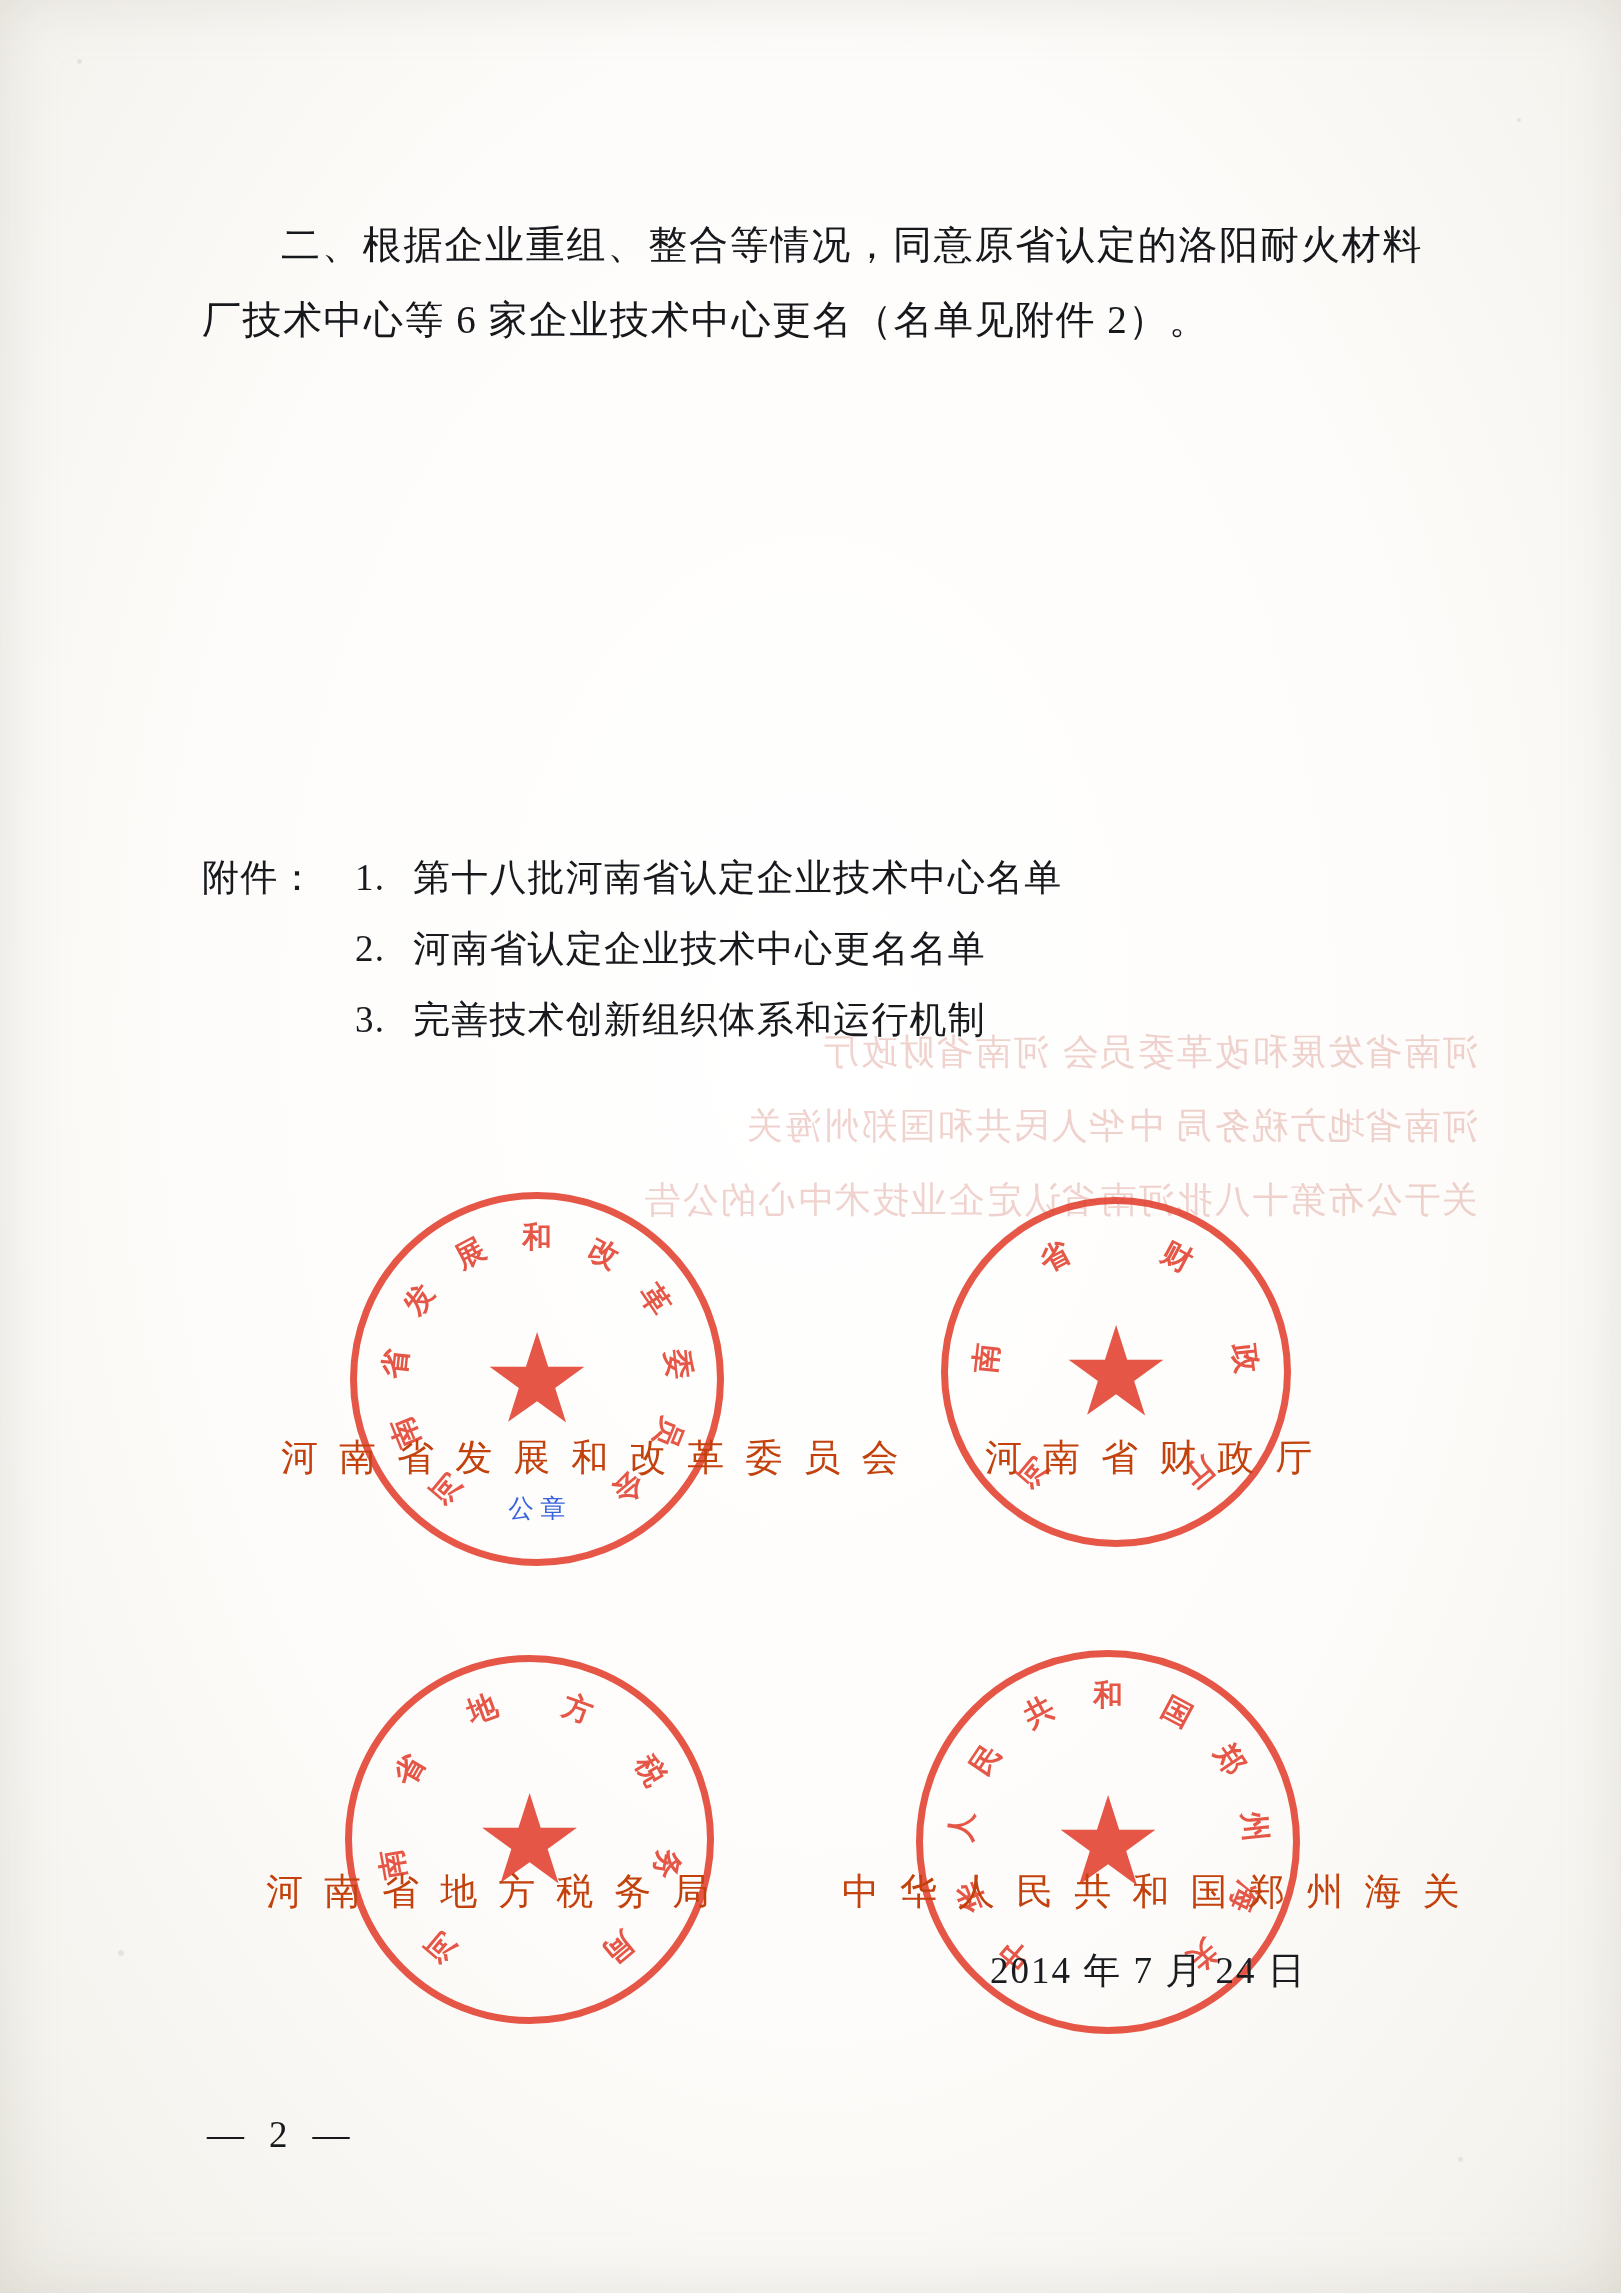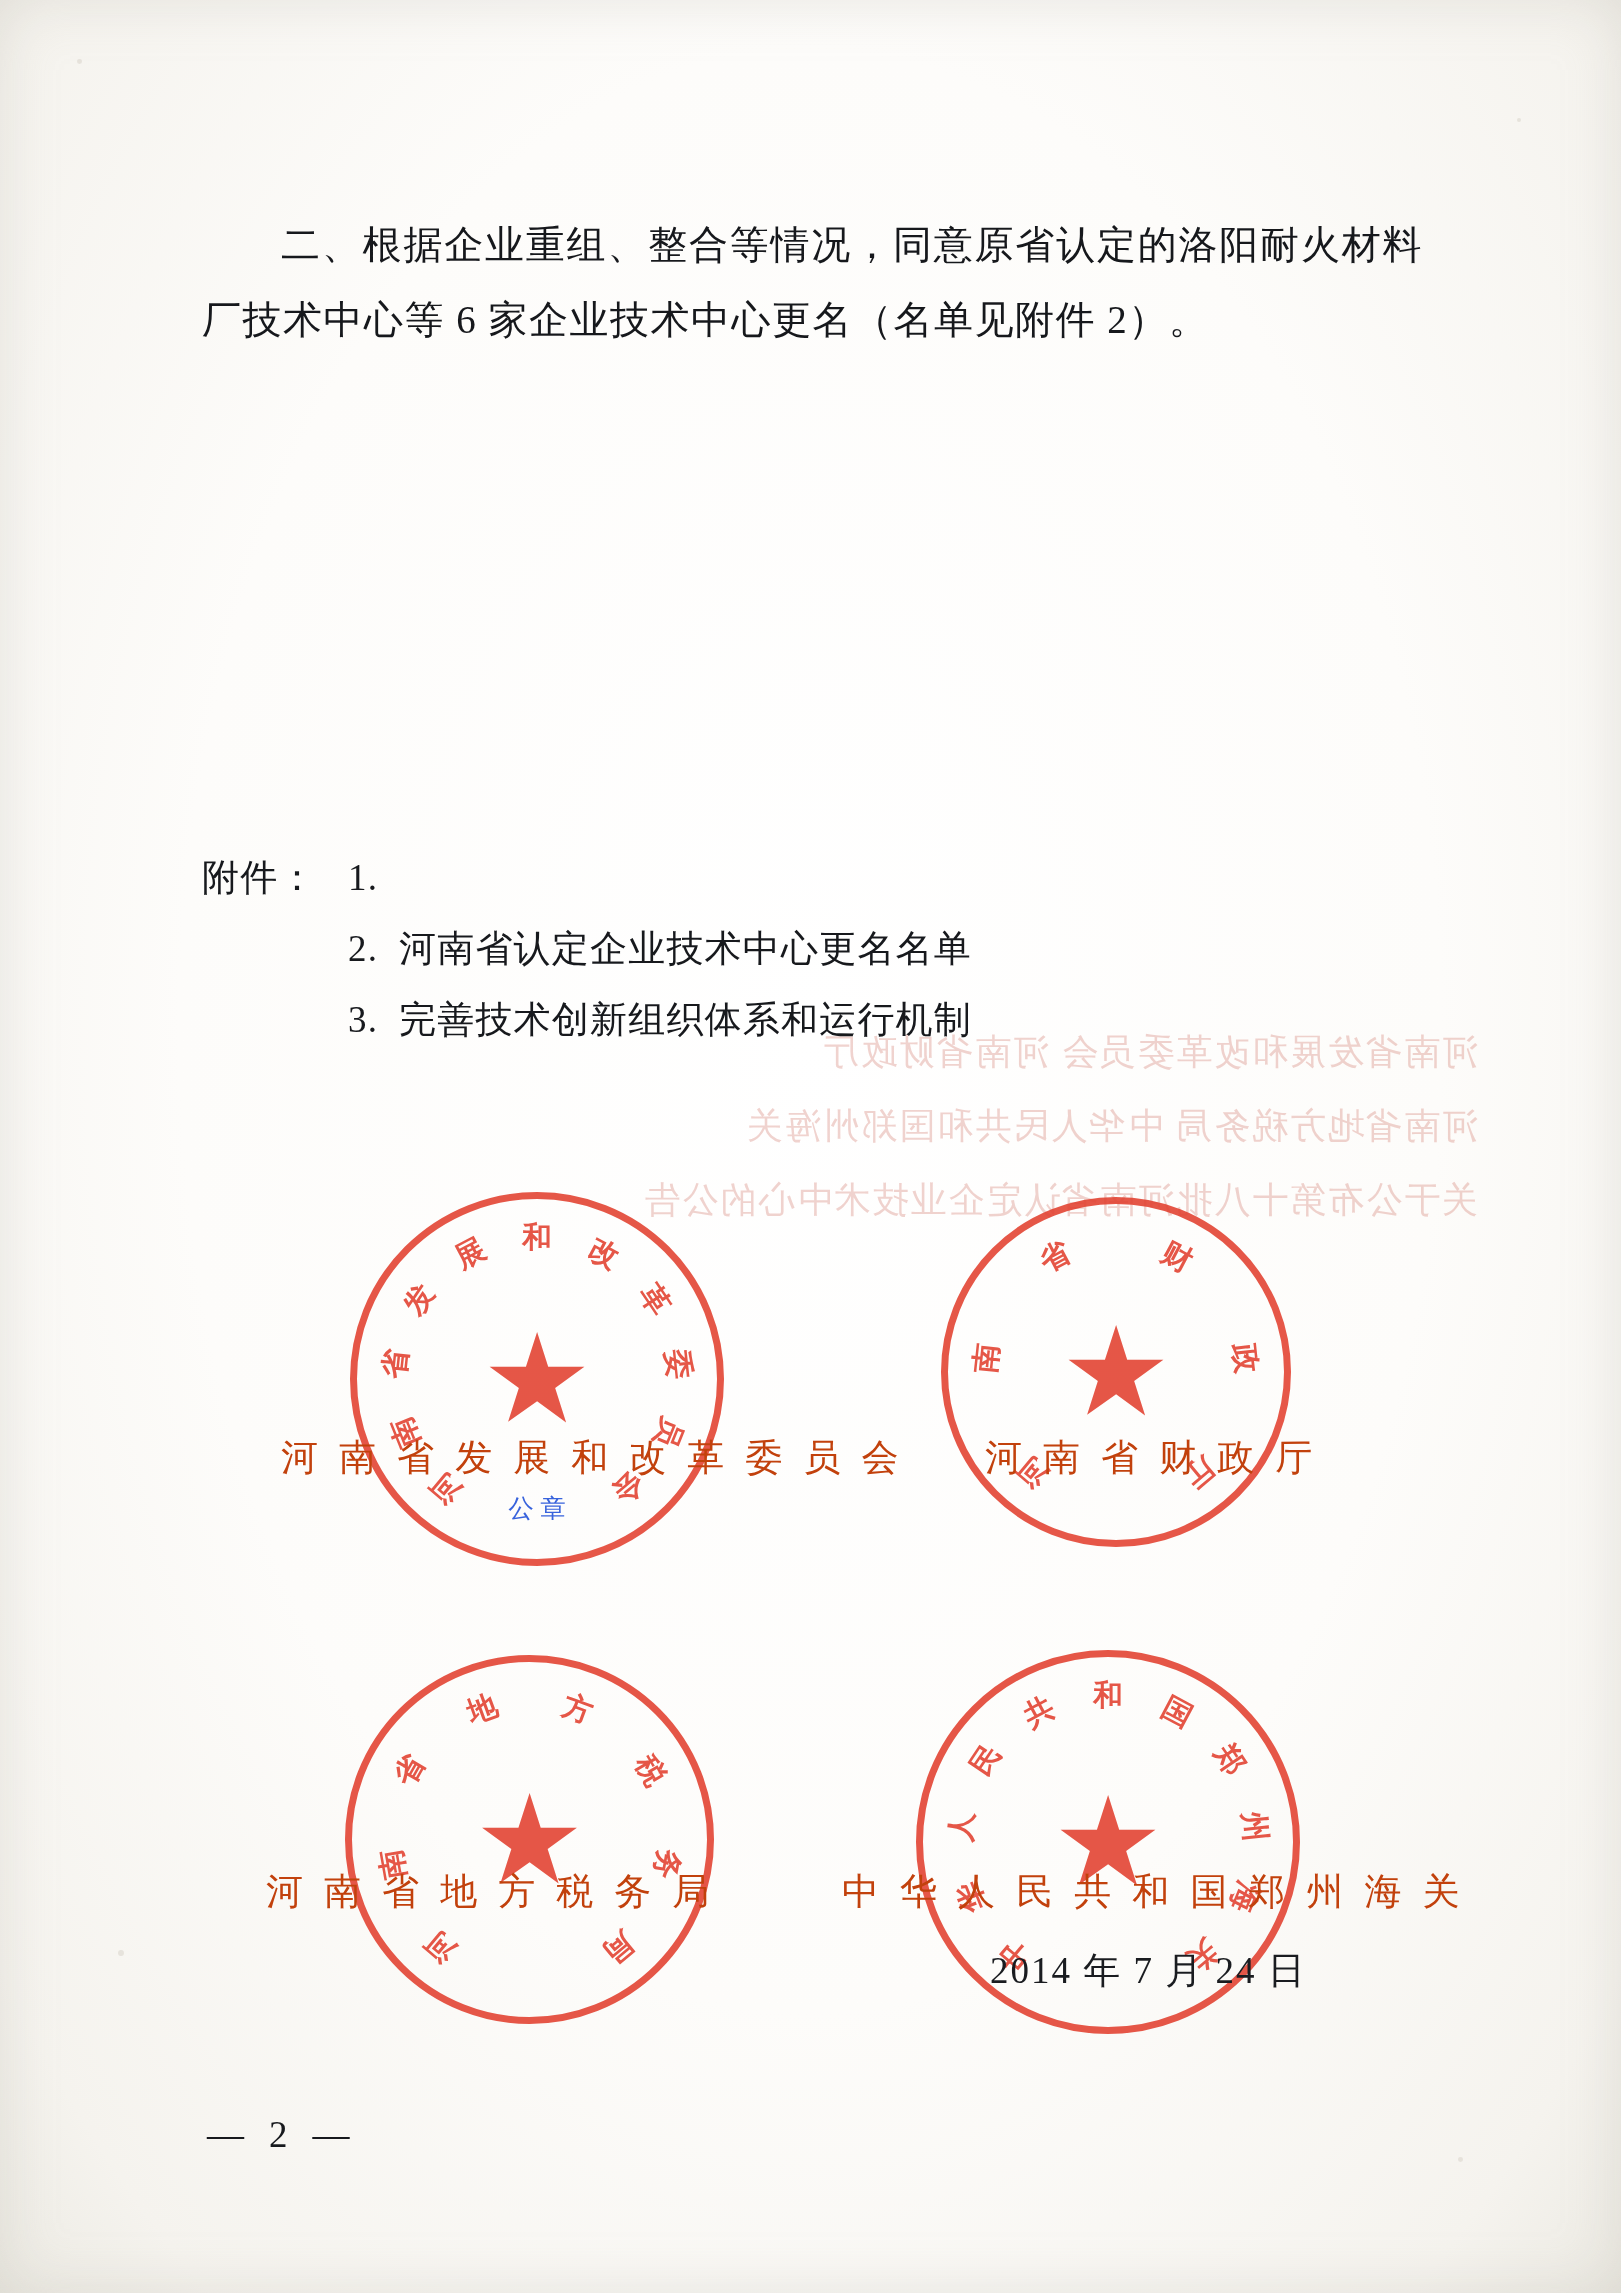--- a/index.html
+++ b/index.html
@@ -64,20 +64,21 @@
     top: 842px;
     width: 1221px;
     font-size: 37px;
     line-height: 71px;
     color: #17191d;
     letter-spacing: 1.2px;
   }
   .attach-row {
     display: flex;
     align-items: flex-start;
+    gap: 7px;
   }
   .attach-label {
     width: 146px;
     flex: none;
   }
   .attach-num {
     width: 51px;
     flex: none;
   }
   .attach-text { flex: 1; }
@@ -193,20 +194,21 @@
   </div>
 
   <div class="content">
     <p class="para">二、根据企业重组、整合等情况，同意原省认定的洛阳耐火材料厂技术中心等 6 家企业技术中心更名（名单见附件 2）。</p>
   </div>
 
   <div class="attach-block">
     <div class="attach-row">
       <div class="attach-label">附件：</div>
       <div class="attach-num">1.</div>
+      <div class="attach-text">第十八批河南省认定企业技术中心名单</div>
     </div>
     <div class="attach-row">
       <div class="attach-label"></div>
       <div class="attach-num">2.</div>
       <div class="attach-text">河南省认定企业技术中心更名名单</div>
     </div>
     <div class="attach-row">
       <div class="attach-label"></div>
       <div class="attach-num">3.</div>
       <div class="attach-text">完善技术创新组织体系和运行机制</div>

